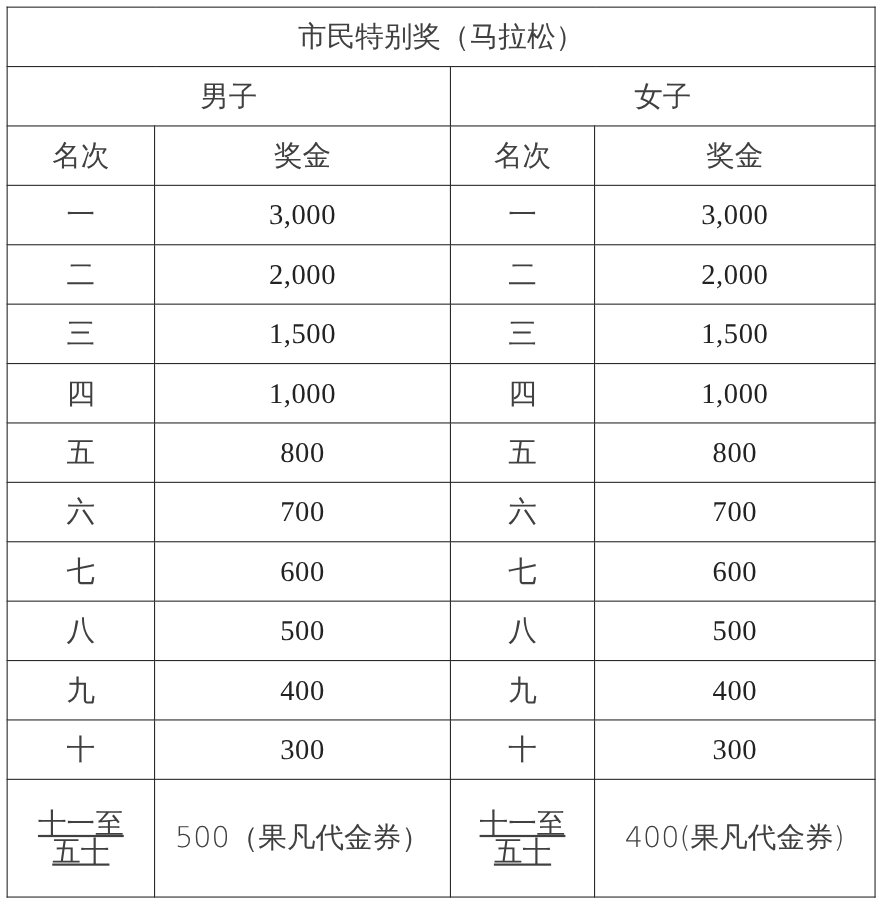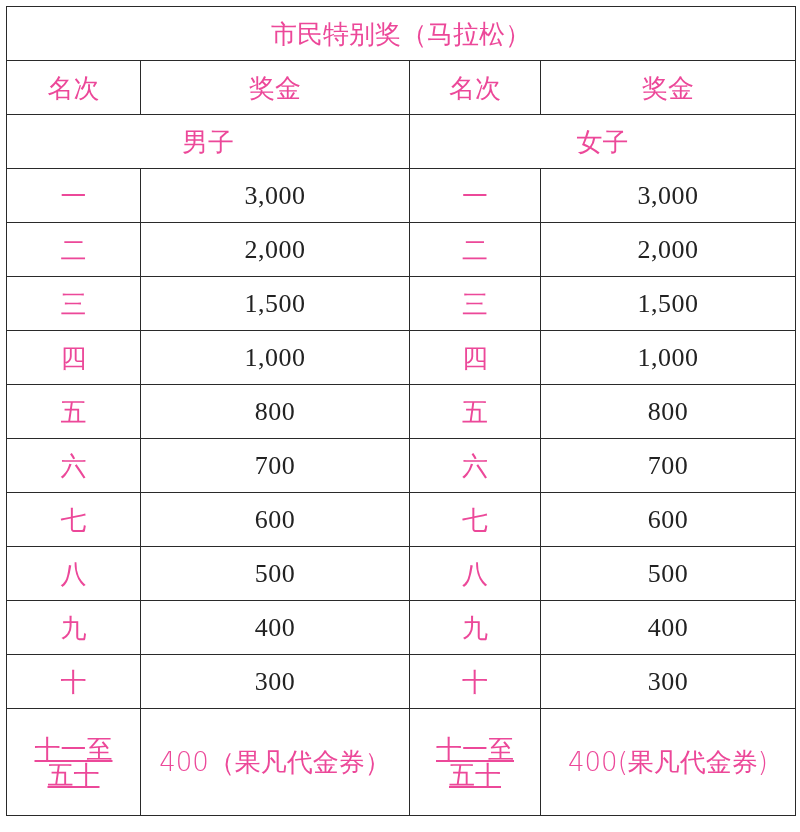--- a/index.html
+++ b/index.html
@@ -5,45 +5,45 @@
   html, body { margin: 0; padding: 0; background: #ffffff; }
   body { width: 800px; height: 832px; position: relative; overflow: hidden;
          font-family: "DejaVu Serif", "Liberation Serif", serif; color: #222; }
   table.prize { position: absolute; left: 6px; top: 6px; width: 789px;
                 border-collapse: collapse; table-layout: fixed; }
   table.prize td { border: 1.5px solid #2a2a2a; text-align: center; vertical-align: middle;
                    padding: 0; font-size: 26px; line-height: 1; }
   tr.r55 td { height: 53px; }
   td.num { font-family: Liberation Serif, serif; font-size: 27px; letter-spacing: 0.5px; }
   td.last-rank { height: 106px; line-height: 53px; text-decoration: underline; }
-  .cjk { font-family: "DejaVu Sans", "Liberation Sans", sans-serif; font-weight: 300; color: #ec4899; }
+  .cjk { font-family: "DejaVu Sans", "Liberation Sans", sans-serif; font-weight: 300; color: #404040; }
 </style>
 </head>
 <body>
 
 <table class="prize">
   <colgroup>
     <col style="width:134px">
       <col style="width:269px">
       <col style="width:131px">
       <col style="width:255px">
   </colgroup>
   <tbody>
       <tr class="r55">
     <td colspan="4" class="cjk">市民特别奖（马拉松）</td>
   </tr>
   <tr class="r55">
+    <td colspan="2" class="cjk">男子</td>
+    <td colspan="2" class="cjk">女子</td>
+  </tr>
+  <tr class="r55">
     <td class="cjk">名次</td>
     <td class="cjk">奖金</td>
     <td class="cjk">名次</td>
     <td class="cjk">奖金</td>
-  </tr>
-  <tr class="r55">
-    <td colspan="2" class="cjk">男子</td>
-    <td colspan="2" class="cjk">女子</td>
   </tr>
   <tr class="r55">
     <td class="cjk">一</td>
     <td class="num">3,000</td>
     <td class="cjk">一</td>
     <td class="num">3,000</td>
   </tr>
   <tr class="r55">
     <td class="cjk">二</td>
     <td class="num">2,000</td>
@@ -96,21 +96,21 @@
     <td class="cjk">十</td>
     <td class="num">300</td>
     <td class="cjk">十</td>
     <td class="num">300</td>
   </tr>
   <tr>
     <td class="cjk last-rank">
       <div>十一至</div>
       <div>五十</div>
     </td>
-    <td class="cjk" style="font-size:26px">400（果凡代金券）</td>
+    <td class="cjk" style="font-size:26px">500（果凡代金券）</td>
     <td class="cjk last-rank">
       <div>十一至</div>
       <div>五十</div>
     </td>
     <td class="cjk" style="font-size:26px">400(果凡代金券)</td>
   </tr>
 </tbody>
   </table>
 
 </body></html>

